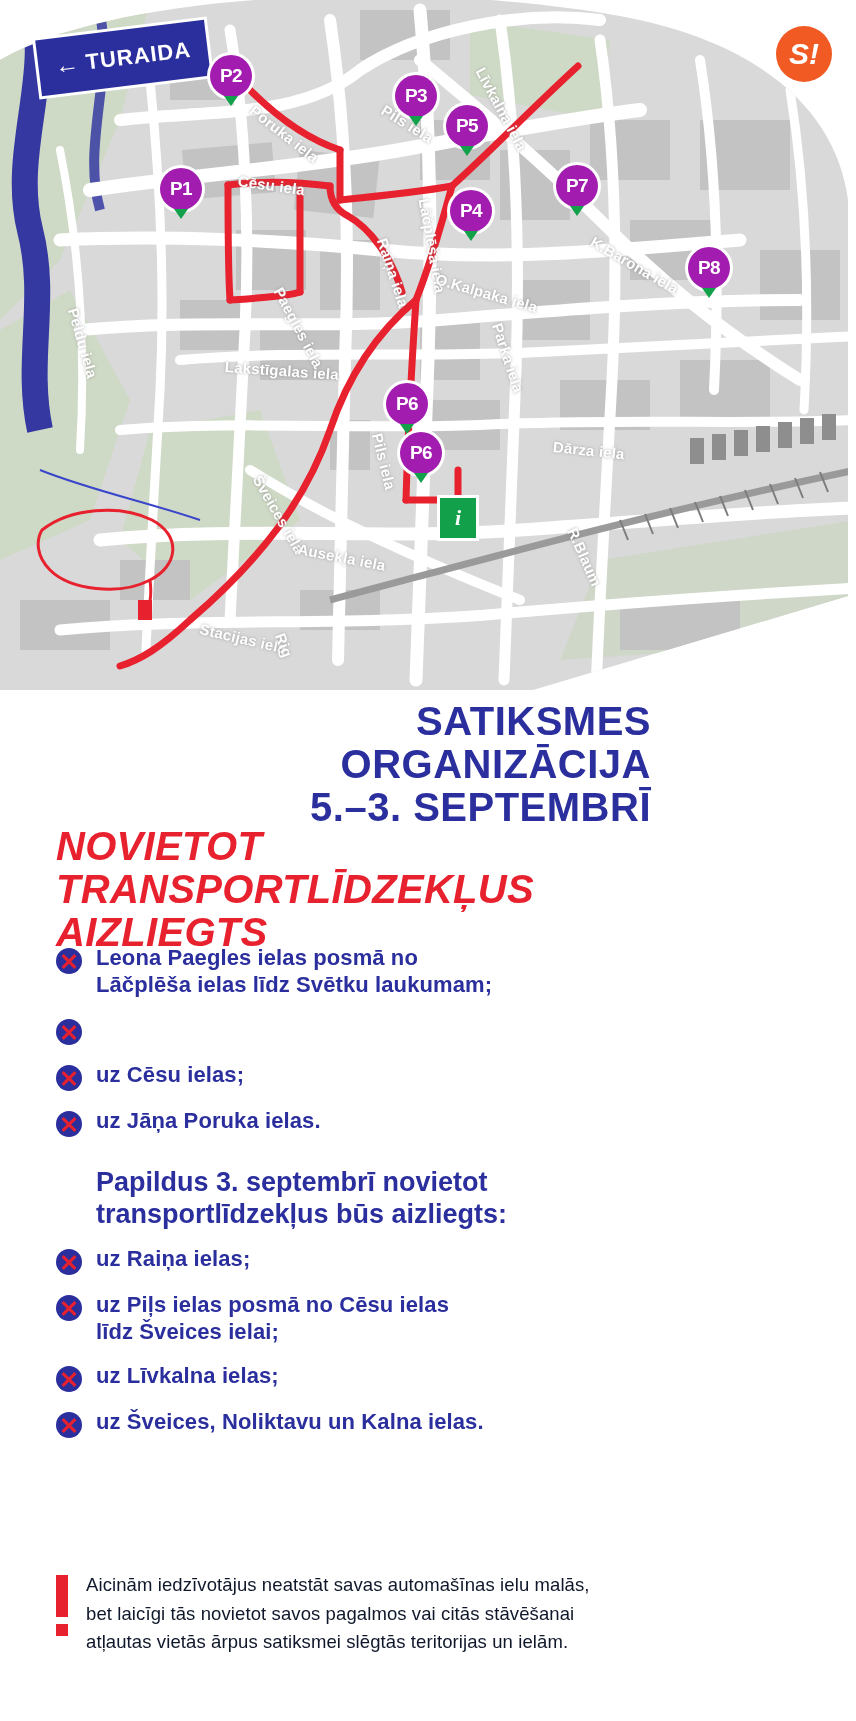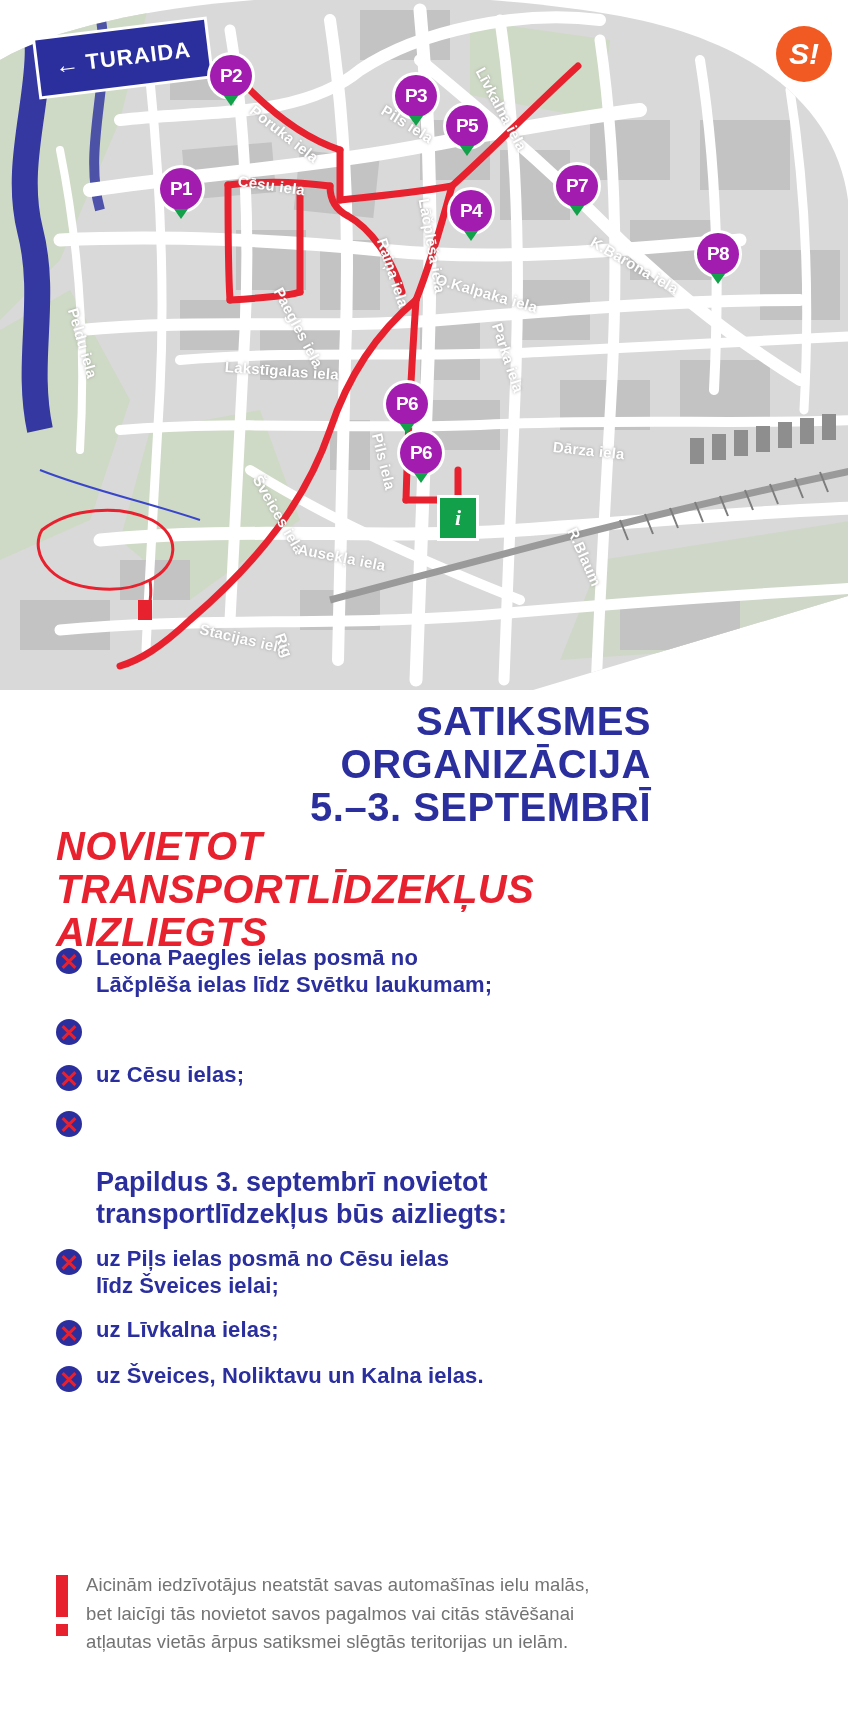--- a/index.html
+++ b/index.html
@@ -193,21 +193,21 @@
   }
   .note-mark {
     flex: 0 0 auto;
     width: 12px;
     margin-right: 18px;
     margin-top: 4px;
   }
   .note-mark .bar { width: 12px; height: 42px; background: #e8212e; }
   .note-mark .dot { width: 12px; height: 12px; background: #e8212e; margin-top: 7px; }
   .note-text {
-    color: #737373;
+    color: #0f172a;
     font-size: 18.5px;
     line-height: 1.55;
     letter-spacing: .1px;
   }
 </style>
 </head>
 <body>
 
 <div class="map-wrap">
   <svg class="map-svg" width="856" height="700" viewBox="0 0 856 700">
@@ -353,21 +353,21 @@
 
   <div id="pins">
       <div class="pin" style="left: 160px; top: 168px;">P1</div>
       <div class="pin" style="left: 210px; top: 55px;">P2</div>
       <div class="pin" style="left: 395px; top: 75px;">P3</div>
       <div class="pin" style="left: 450px; top: 190px;">P4</div>
       <div class="pin" style="left: 446px; top: 105px;">P5</div>
       <div class="pin" style="left: 386px; top: 383px;">P6</div>
       <div class="pin" style="left: 400px; top: 432px;">P6</div>
       <div class="pin" style="left: 556px; top: 165px;">P7</div>
-      <div class="pin" style="left: 688px; top: 233px; margin-left: 9px;">P8</div>
+      <div class="pin" style="left: 688px; top: 247px;">P8</div>
     </div>
 
   <div class="info-box" id="info-marker" style="left: 440px; top: 498px;">i</div>
 </div>
 
 <div class="panel">
 
   <div class="title-blue">
     <div>SATIKSMES</div>
     <div>ORGANIZĀCIJA</div>
@@ -387,24 +387,29 @@
         </div>
         <div class="item">
           <div class="bullet"></div>
         </div>
         <div class="item">
           <div class="bullet"></div>
           <div class="item-text">uz Cēsu ielas;</div>
         </div>
         <div class="item">
           <div class="bullet"></div>
+          <div class="item-text">uz Jāņa Poruka ielas.</div>
         </div>
       </div>
     <div class="subhead">Papildus 3. septembrī novietot<br>transportlīdzekļus būs aizliegts:</div>
     <div id="restrictions-extra">
+        <div class="item">
+          <div class="bullet"></div>
+          <div class="item-text">uz Raiņa ielas;</div>
+        </div>
         <div class="item">
           <div class="bullet"></div>
           <div class="item-text">uz Piļs ielas posmā no Cēsu ielas<br>līdz Šveices ielai;</div>
         </div>
         <div class="item">
           <div class="bullet"></div>
           <div class="item-text">uz Līvkalna ielas;</div>
         </div>
         <div class="item">
           <div class="bullet"></div>

